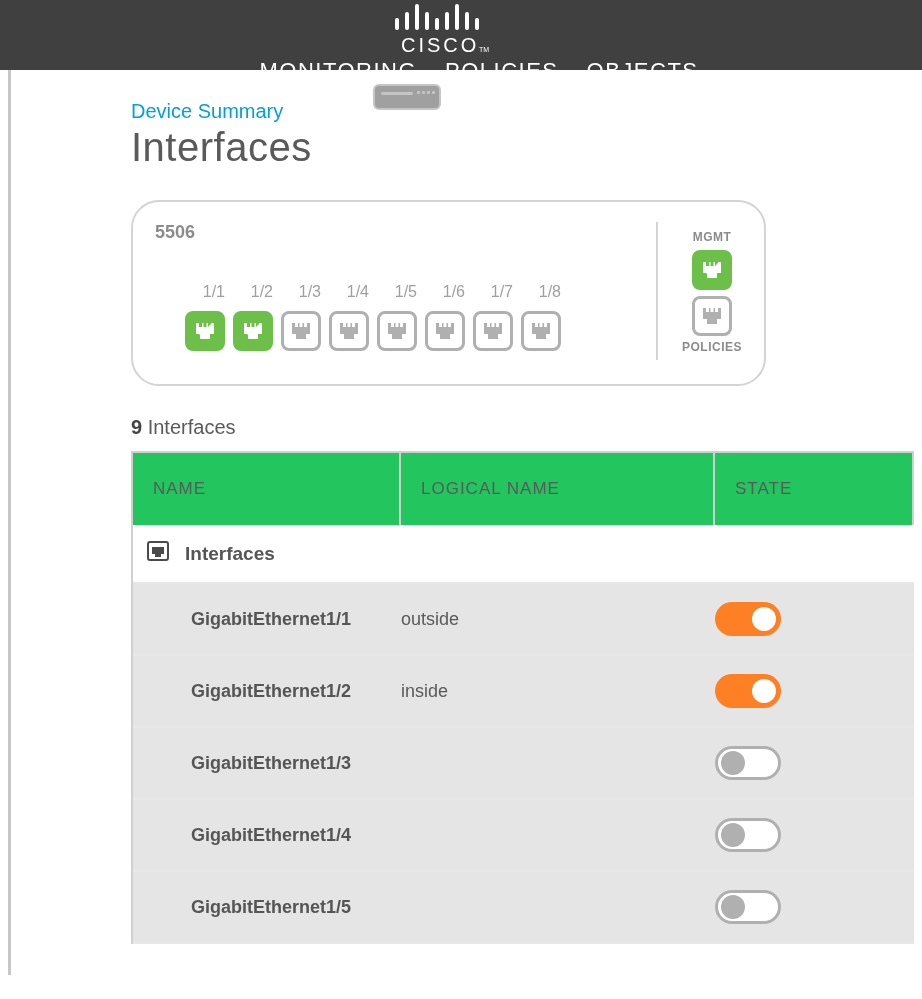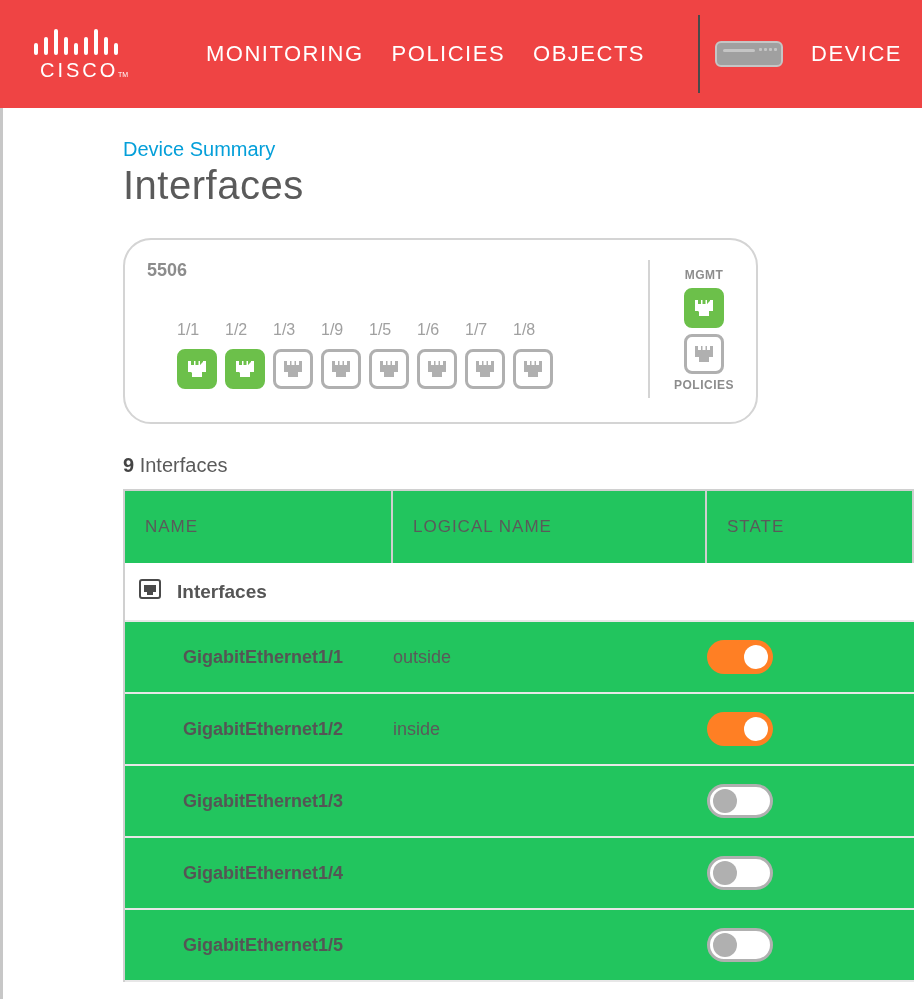--- a/index.html
+++ b/index.html
@@ -1,25 +1,26 @@
 <!DOCTYPE html>
 <html><head>
 <meta charset="utf-8">
 <style>
   * { box-sizing: border-box; }
   html,body { margin:0; padding:0; font-family: "Segoe UI", "Helvetica Neue", Arial, sans-serif; background:#fff; color:#555; }
   body { width:922px; }
 
   
   .topnav {
-    background:#ef4444;
-    height:108px;
+    background:#404040;
+    height:70px;
     display:flex;
     align-items:center;
     padding:0 20px 0 30px;
+    flex-direction:column;
   }
   .cisco-logo {
     color:#fff;
     margin-right:50px;
   }
   .cisco-logo svg { display:block; }
 
   .nav-items {
     display:flex;
     gap:28px;
@@ -58,37 +59,38 @@
   }
   .device-label {
     color:#fff; font-size:22px; letter-spacing:1.5px; cursor:pointer;
   }
 
   
   .page {
     padding:30px 8px 0 120px;
     border-left:3px solid #c7c7c7;
     min-height:905px;
+    margin-left:8px;
   }
   .breadcrumb { color:#049fd9; font-size:20px; cursor:pointer; }
   .page-title { font-size:40px; font-weight:300; color:#5a5a5a; margin:2px 0 30px 0; letter-spacing:0.5px;}
 
   
   .device-panel {
     width:635px;
     border:2px solid #d4d4d4;
     border-radius:28px;
     padding:20px 22px 24px 22px;
     display:flex;
     justify-content:space-between;
   }
   .device-model { color:#8c8c8c; font-weight:600; font-size:18px; margin-bottom:40px;}
 
   .ports { display:flex; gap:8px; margin-left:30px; }
-  .port-col { display:flex; flex-direction:column; align-items:flex-start; gap:10px; }
+  .port-col { display:flex; flex-direction:column; align-items:flex-end; gap:10px; }
   .port-label { font-size:16px; color:#a0a0a0; }
   .port {
     width:40px; height:40px; border-radius:8px;
     display:flex; align-items:center; justify-content:center;
     position:relative; cursor:pointer;
   }
   .port.inactive { border:3px solid #b0b0b0; background:#fff;}
   .port.active   { border:3px solid #6cc04a; background:#6cc04a;}
   .port svg { width:24px; height:22px; }
   .port.active .check{position:absolute;}
@@ -132,21 +134,21 @@
     font-size:19px;
     font-weight:600;
     color:#555;
   }
 
   .data-row {
     display:flex;
     align-items:center;
     padding:18px 0;
     border-bottom:2px solid #e7e7e7;
-    background:#22c55e;
+    background:#e5e5e5;
     cursor:pointer;
   }
   .data-row .cell-name{
     width:268px;
     padding-left:58px;
     font-weight:600;
     font-size:18px;
     color:#555;
   }
   .data-row .cell-logical{
@@ -255,21 +257,21 @@
             <div class="port inactive">
               <svg viewBox="0 0 24 22">
     <path d="M3 3h18v11h-4v5h-10v-5H3z" fill="#b0b0b0"></path>
     <rect x="6" y="3" width="3" height="4" fill="#fff"></rect>
     <rect x="10.5" y="3" width="3" height="4" fill="#fff"></rect>
     <rect x="15" y="3" width="3" height="4" fill="#fff"></rect>
   </svg>
             </div>
           </div>
           <div class="port-col">
-            <div class="port-label">1/9</div>
+            <div class="port-label">1/4</div>
             <div class="port inactive">
               <svg viewBox="0 0 24 22">
     <path d="M3 3h18v11h-4v5h-10v-5H3z" fill="#b0b0b0"></path>
     <rect x="6" y="3" width="3" height="4" fill="#fff"></rect>
     <rect x="10.5" y="3" width="3" height="4" fill="#fff"></rect>
     <rect x="15" y="3" width="3" height="4" fill="#fff"></rect>
   </svg>
             </div>
           </div>
           <div class="port-col">

